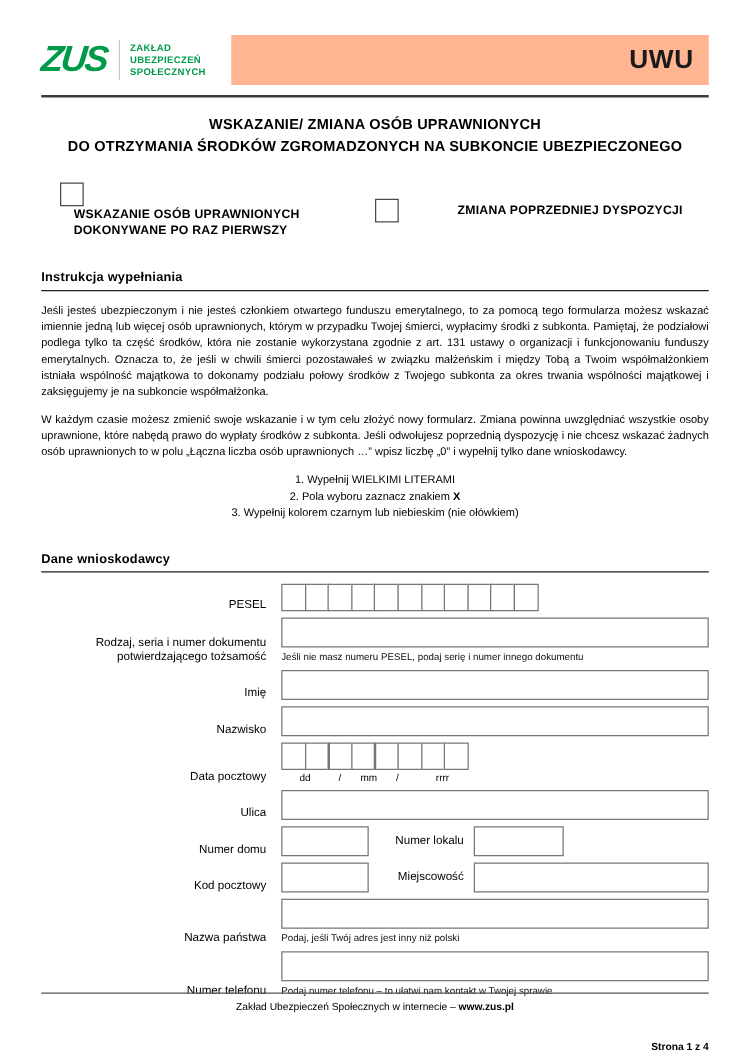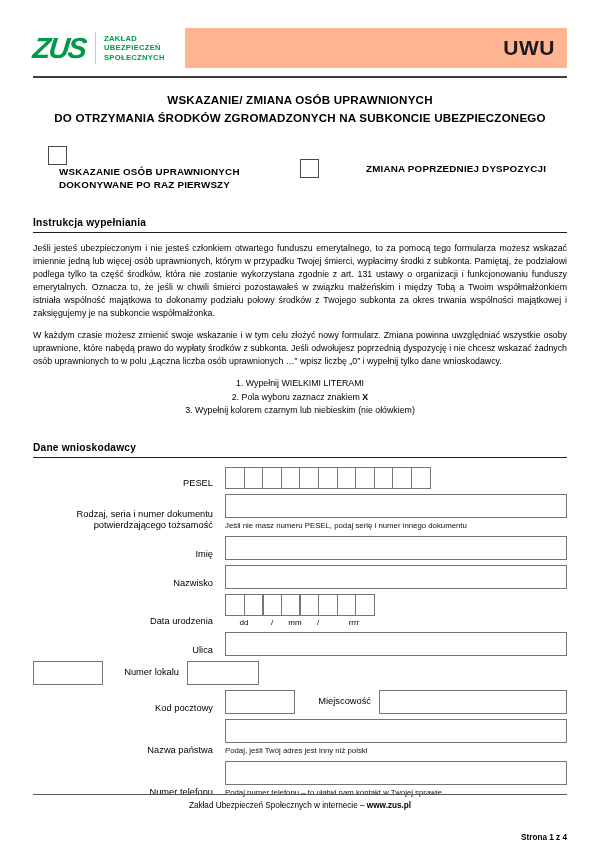--- a/index.html
+++ b/index.html
@@ -184,21 +184,21 @@
     </div>
 
     <div class="frow">
       <span class="flabel">Nazwisko</span>
       <span class="ffield">
           <input class="tinput" type="text" value="" style="">
         </span>
     </div>
 
     <div class="frow">
-      <span class="flabel">Data urodzenia</span>
+      <span class="flabel">Data pocztowy</span>
       <span class="ffield">
         <span class="cells">
             <span class="cell"></span>
             <span class="cell"></span>
             <span class="cell group-start"></span>
             <span class="cell"></span>
             <span class="cell group-start"></span>
             <span class="cell"></span>
             <span class="cell"></span>
             <span class="cell"></span>
@@ -214,20 +214,21 @@
     </div>
 
     <div class="frow">
       <span class="flabel">Ulica</span>
       <span class="ffield">
           <input class="tinput" type="text" value="" style="">
         </span>
     </div>
 
     <div class="frow">
+      <span class="flabel">Numer domu</span>
       <span class="ffield inline-row">
         <input class="tinput sm-input" type="text" value="" style="">
         <span class="mid-label">Numer lokalu</span>
         <input class="tinput lokal-input" type="text" value="" style="">
       </span>
     </div>
 
     <div class="frow">
       <span class="flabel">Kod pocztowy</span>
       <span class="ffield inline-row">

